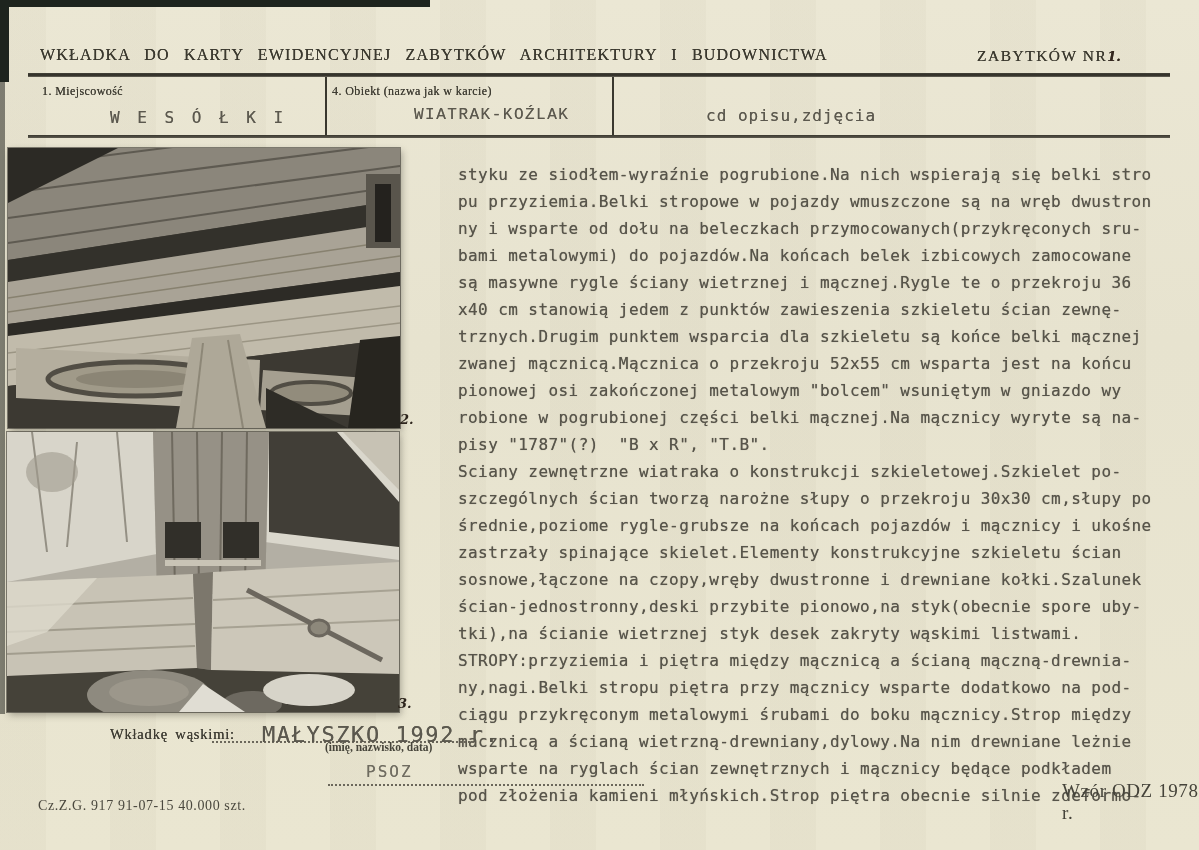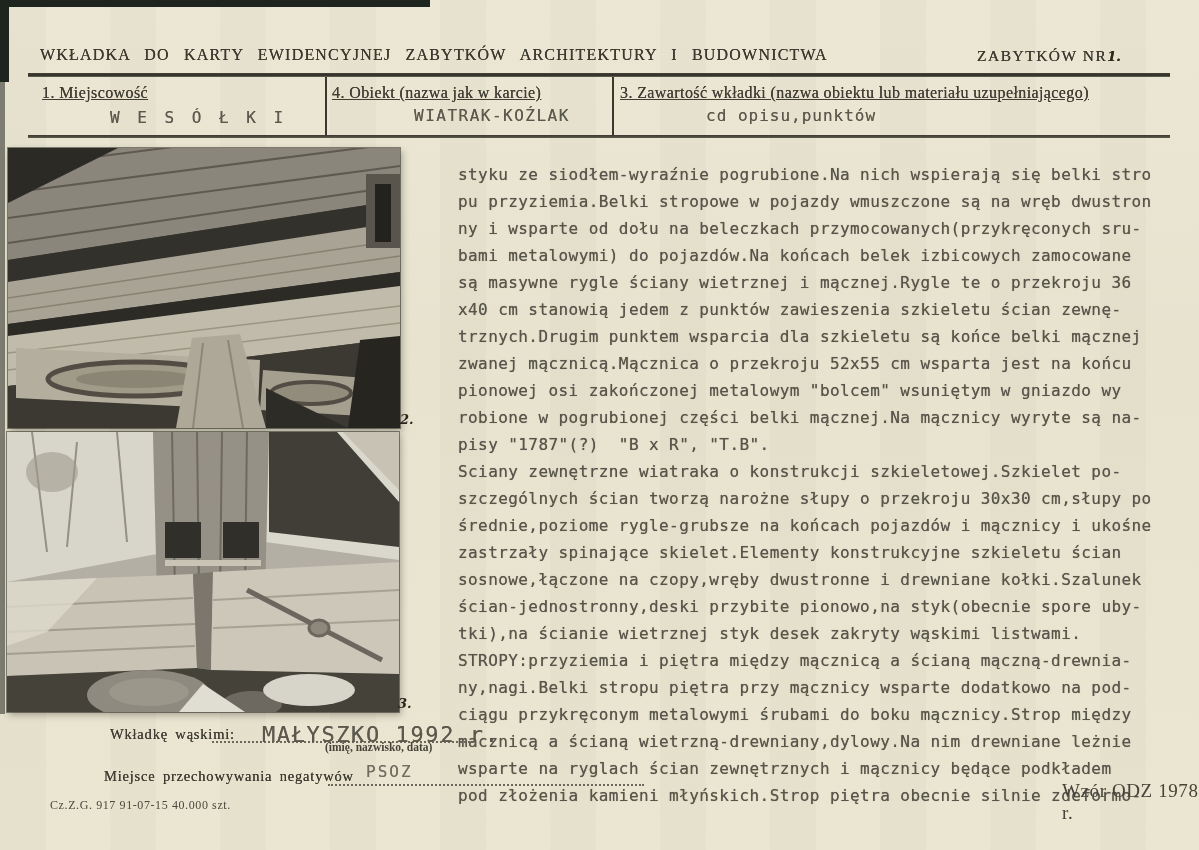--- a/index.html
+++ b/index.html
@@ -32,32 +32,32 @@
     font-family:"DejaVu Serif",serif;font-style:italic;font-weight:bold;
     font-size:13px;color:#33261d;letter-spacing:0;
   }
   .rule-a{position:absolute;left:28px;top:73px;width:1142px;height:4px;
     background:linear-gradient(180deg,#45433a 0%,#2e2c25 55%,#6a675b 100%);}
   .rule-b{position:absolute;left:28px;top:135px;width:1142px;height:3px;
     background:linear-gradient(180deg,#3a382f,#5c594e);}
   .vdiv1{position:absolute;left:325px;top:77px;width:2px;height:58px;background:#3a382f;}
   .vdiv2{position:absolute;left:612px;top:77px;width:2px;height:58px;background:#3a382f;}
 
-  .field-label{position:absolute;font-size:16px;color:#403e34;letter-spacing:.4px;text-shadow:0 0 .4px #403e34;text-decoration:underline;}
+  .field-label{position:absolute;font-size:12px;color:#403e34;letter-spacing:.4px;text-shadow:0 0 .4px #403e34;}
   .fl1{left:42px;top:84px;}
   .fl2{left:332px;top:84px;}
   .fl3{left:620px;top:84px;}
 
   .typed{
     font-family:"DejaVu Sans Mono",monospace;
     color:#5b584e;text-shadow:0 0 .6px rgba(91,88,78,.8);margin-left:36px;
   }
   .fv{position:absolute;font-size:16px;letter-spacing:2px;}
   .fv1{left:74px;top:108px;letter-spacing:4px;}
-  .fv2{left:378px;top:106px;letter-spacing:1.5px;}
+  .fv2{left:378px;top:106px;letter-spacing:1.5px;font-family:Liberation Mono, monospace;}
   .fv3{left:670px;top:106px;letter-spacing:1px;}
 
   .photo{position:absolute;box-shadow:0 0 0 1px rgba(30,28,24,.5), 2px 3px 7px rgba(40,38,30,.35);}
   .photo1{left:8px;top:148px;width:392px;height:280px;}
   .photo2{left:7px;top:432px;width:392px;height:280px;}
   .photo svg{display:block;}
 
   .photo-num{
     position:absolute;font-family:"DejaVu Serif",serif;font-style:italic;font-weight:bold;
     font-size:13px;color:#2c241c;
@@ -76,21 +76,21 @@
 
   .f-label{position:absolute;font-size:14.5px;letter-spacing:.8px;word-spacing:3px;color:#3e3c33;text-shadow:0 0 .4px #3e3c33;}
   .founder-label{left:110px;top:726px;}
   .neg-label{left:104px;top:768px;}
   .dotline{position:absolute;border-bottom:2px dotted #6b675b;height:0;}
   .dl1{left:212px;top:741px;width:262px;}
   .dl2{left:328px;top:784px;width:316px;}
   .founder-value{position:absolute;left:226px;top:722px;font-size:22px;letter-spacing:1.6px;text-align:center;}
   .founder-hint{position:absolute;left:325px;top:741px;font-size:11.5px;color:#46443a;font-weight:bold;}
   .neg-value{position:absolute;left:330px;top:762px;font-size:16px;letter-spacing:2px;opacity:.85;}
-  .print-info{position:absolute;left:50px;top:798px;font-size:12px;letter-spacing:.6px;color:#4a483e;}
+  .print-info{position:absolute;left:38px;top:798px;font-size:14px;letter-spacing:.6px;color:#4a483e;}
   .form-version{position:absolute;left:1062px;top:780px;font-size:19px;letter-spacing:.6px;color:#45433a;}
 </style>
 </head>
 <body>
 
 <div class="page">
 
   <div class="scan-top"></div>
   <div class="scan-left"></div>
   <div class="scan-left2"></div>
@@ -100,24 +100,23 @@
     <span>ZABYTKÓW NR</span><span class="handnum">1.</span>
   </div>
 
   <div class="rule-a"></div>
   <div class="vdiv1"></div>
   <div class="vdiv2"></div>
   <div class="rule-b"></div>
 
   <div class="field-label fl1">1. Miejscowość</div>
   <div class="field-label fl2">4. Obiekt (nazwa jak w karcie)</div>
-  <div class="field-label fl3">3. Zawartość wkładki (nazwa obiektu lub materiału uzupełniającego)</div>
   <div class="typed fv fv1">W E S Ó Ł K I</div>
   <div class="typed fv fv2">WIATRAK-KOŹLAK</div>
-  <div class="typed fv fv3">cd opisu,punktów</div>
+  <div class="typed fv fv3">cd opisu,zdjęcia</div>
 
   <div class="photo photo1">
     <svg width="392" height="280" viewBox="0 0 392 280" xmlns="http://www.w3.org/2000/svg">
       <rect width="392" height="280" fill="#45423b"></rect>
 
       <polygon points="0,0 392,0 392,52 0,112" fill="#8b867b"></polygon>
       <g stroke="#5e5a51" stroke-width="2">
         <line x1="0" y1="20" x2="392" y2="-30"></line>
           <line x1="0" y1="45" x2="392" y2="-5"></line>
         <line x1="0" y1="70" x2="392" y2="18"></line>
@@ -247,20 +246,19 @@
 ciągu przykręconym metalowymi śrubami do boku mącznicy.Strop między
 macznicą a ścianą wietrzną-drewniany,dylowy.Na nim drewniane leżnie
 wsparte na ryglach ścian zewnętrznych i mącznicy będące podkładem
 pod złożenia kamieni młyńskich.Strop piętra obecnie silnie zdeformo-</div>
 
   <div class="f-label founder-label">Wkładkę wąskimi:</div>
   <div class="dotline dl1"></div>
   <div class="typed founder-value">MAŁYSZKO 1992 r.</div>
   <div class="founder-hint">(imię, nazwisko, data)</div>
 
-  <div class="f-label neg-label">Miejsce przechowywania negatywów</div>
   <div class="dotline dl2"></div>
   <div class="typed neg-value">PSOZ</div>
 
   <div class="print-info">Cz.Z.G. 917 91-07-15 40.000 szt.</div>
   <div class="form-version">Wzór ODZ 1978 r.</div>
 
 </div>
 
 </body></html>

